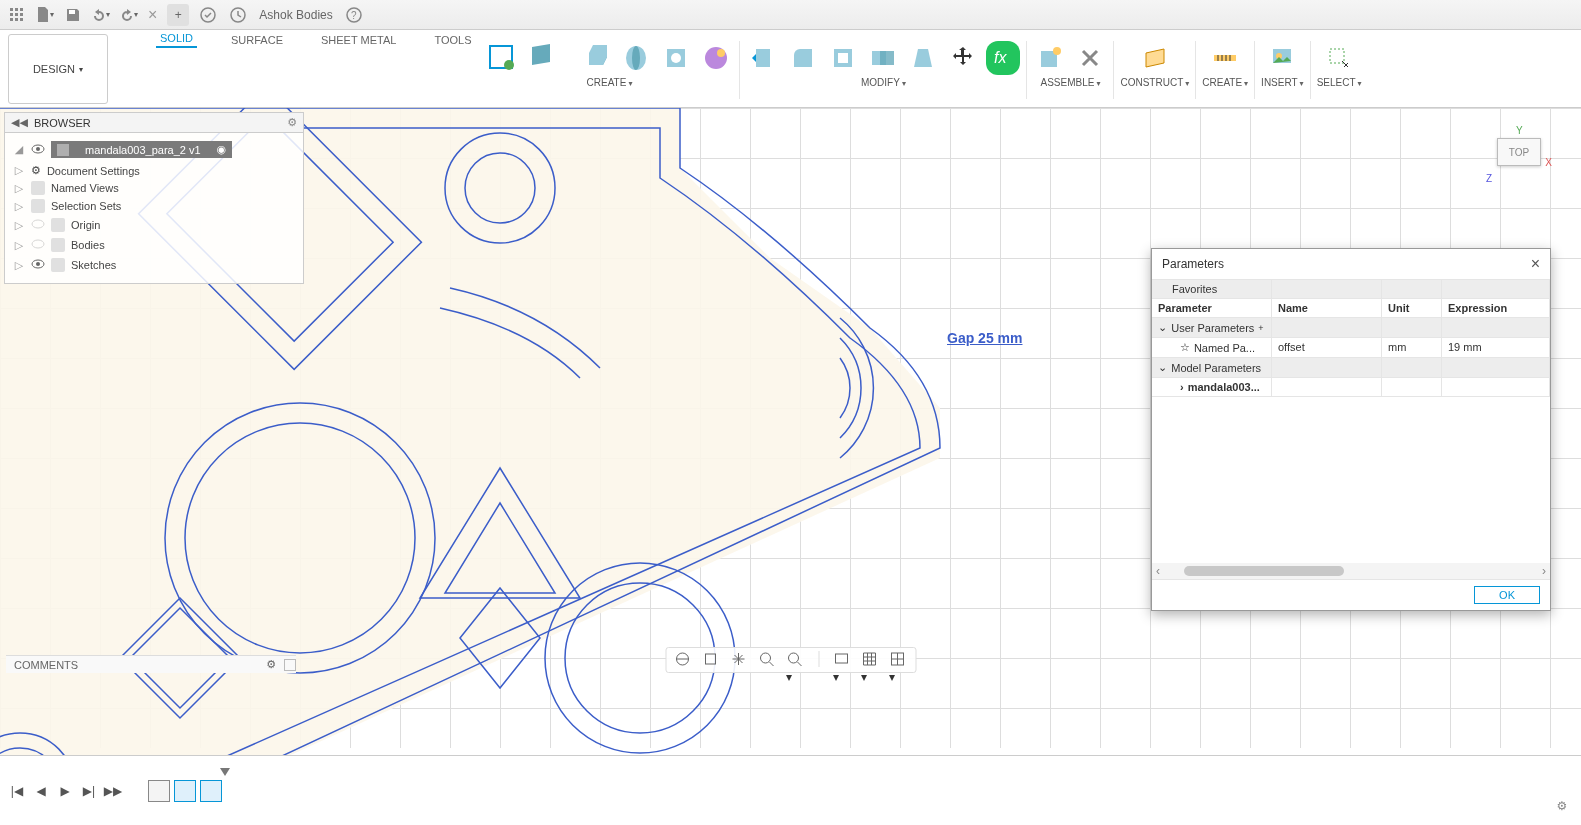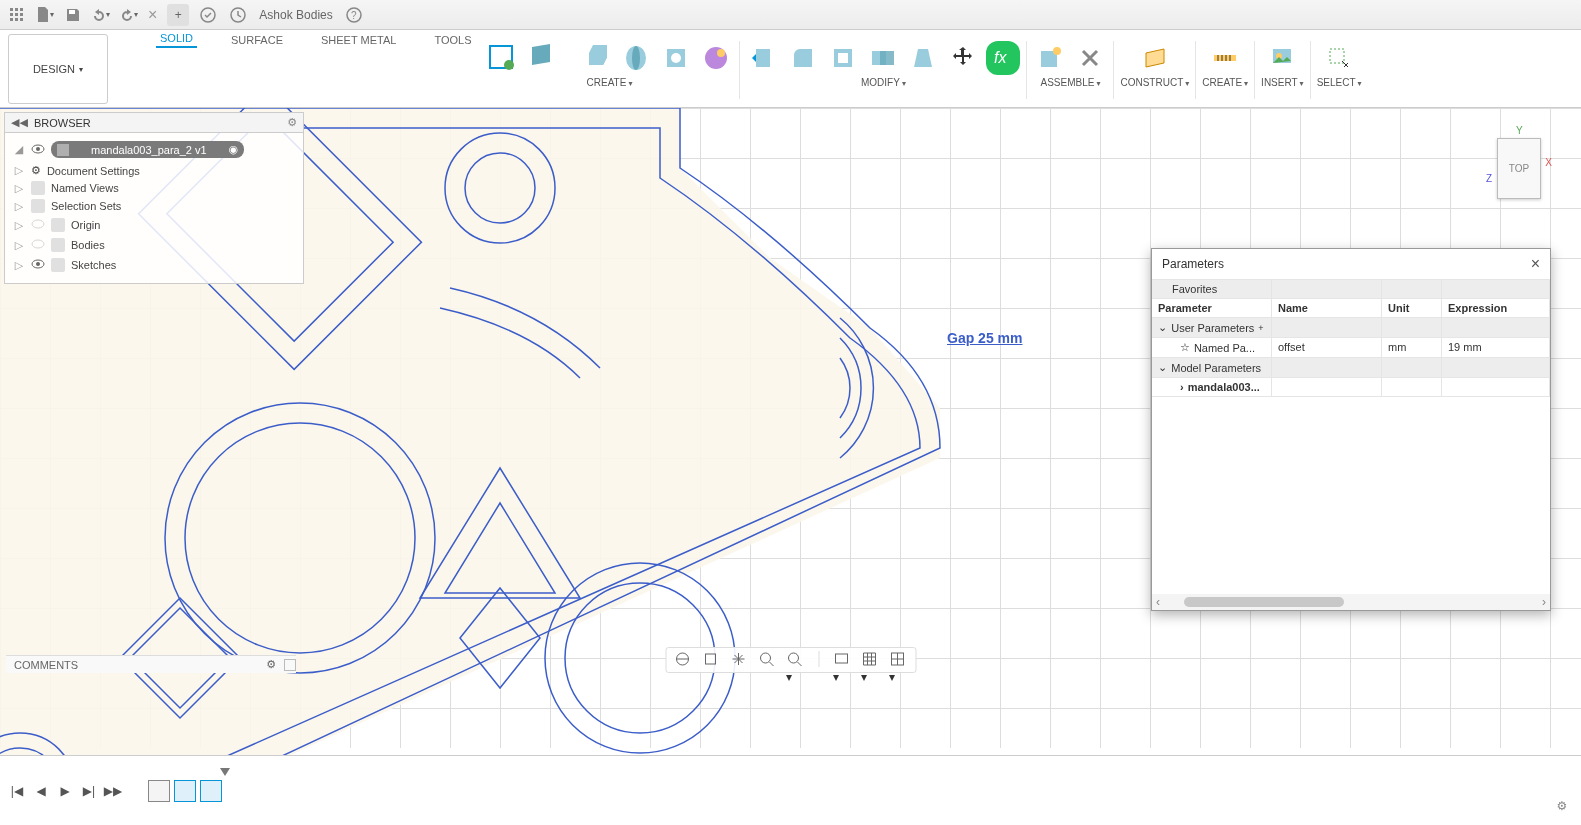--- a/index.html
+++ b/index.html
@@ -34,29 +34,29 @@
     background-size: 50px 50px; }
   .sketch-area { position: absolute; left: 0; top: 0; width: 980px; height: 720px; background: #fcf6ea; opacity: 0.9; clip-path: polygon(0 0, 680px 0, 680px 60px, 770px 150px, 870px 220px, 940px 300px, 940px 350px, 0 780px); }
   .sketch-lines { position: absolute; left: 0; top: 0; width: 980px; height: 720px; pointer-events: none; }
 
   
   .browser { position: absolute; top: 4px; left: 4px; width: 300px; background: rgba(255,255,255,0.85); border: 1px solid #ccc; font-size: 11px; }
   .browser-hdr { background: #f4f4f4; border-bottom: 1px solid #ccc; padding: 3px 6px; display: flex; align-items: center; gap: 6px; }
   .collapse { color: #666; }
   .browser-tree { padding: 4px 2px 8px 4px; }
   .tree-row { display: flex; align-items: center; gap: 6px; padding: 2px 4px; color: #444; }
-  .tree-root { background: #7a7a7a; color: #fff; border-radius: 8px; padding: 2px 6px; margin: 2px 0; display: flex; align-items: center; gap: 22px; }
+  .tree-root { background: #7a7a7a; color: #fff; border-radius: 0; padding: 2px 6px; margin: 2px 0; display: flex; align-items: center; gap: 16px; }
   .tri { color: #999; width: 12px; text-align: center; }
   .node-icn { width: 14px; height: 14px; background: #e0e0e0; border-radius: 2px; }
 
   
   .annot { position: absolute; left: 947px; top: 222px; color: #3b5dc9; font-weight: bold; font-size: 14px; text-decoration: underline; }
 
   
-  .viewcube { position: absolute; right: 40px; top: 30px; width: 44px; height: 61px; background: #f8f8f8; border: 1px solid #bbb; display: flex; align-items: center; justify-content: center; font-size: 10px; color: #888; box-shadow: 0 1px 3px rgba(0,0,0,0.2);}
+  .viewcube { position: absolute; right: 40px; top: 30px; width: 44px; height: 28px; background: #f8f8f8; border: 1px solid #bbb; display: flex; align-items: center; justify-content: center; font-size: 10px; color: #888; box-shadow: 0 1px 3px rgba(0,0,0,0.2);}
   .viewcube::before { content: "Y"; position: absolute; top: -14px; left: 18px; color: #5a5; font-size: 10px;}
   .axis-x { position: absolute; right: -12px; top: 18px; color: #d55; font-size: 10px;}
   .axis-z { position: absolute; left: -12px; top: 34px; color: #55d; font-size: 10px;}
 
   
   .dialog { position: absolute; right: 30px; top: 140px; width: 400px; height: 363px; background: #fff; border: 1px solid #999; box-shadow: 0 4px 12px rgba(0,0,0,0.3); display: flex; flex-direction: column; }
   .dialog-hdr { padding: 6px 10px; background: #fff; border-bottom: 1px solid #e5e5e5; display: flex; justify-content: space-between; align-items: center; font-size: 12px; }
   .dialog-close { font-size: 16px; color: #555; }
   .param-table { flex: 1; overflow: auto; font-size: 11px; }
   .param-row { display: grid; grid-template-columns: 120px 110px 60px 1fr; border-bottom: 1px solid #e5e5e5; }
@@ -485,20 +485,23 @@
           <div></div>
           <div></div>
       </div>
     </div>
     <div class="dialog-scroll">
       <span style="padding:0 4px;color:#888">‹</span>
       <div class="thumb"></div>
       <span style="flex:1"></span>
       <span style="padding:0 4px;color:#888">›</span>
     </div>
+    <div class="dialog-ftr">
+      <button class="ok-btn">OK</button>
+    </div>
   </div>
 
   <div class="comments-bar">
     <span>COMMENTS</span>
     <span style="flex:1"></span>
     <span>⚙</span>
     <span style="border:1px solid #bbb;width:12px;height:12px"></span>
   </div>
 
   <div class="view-toolbar">

